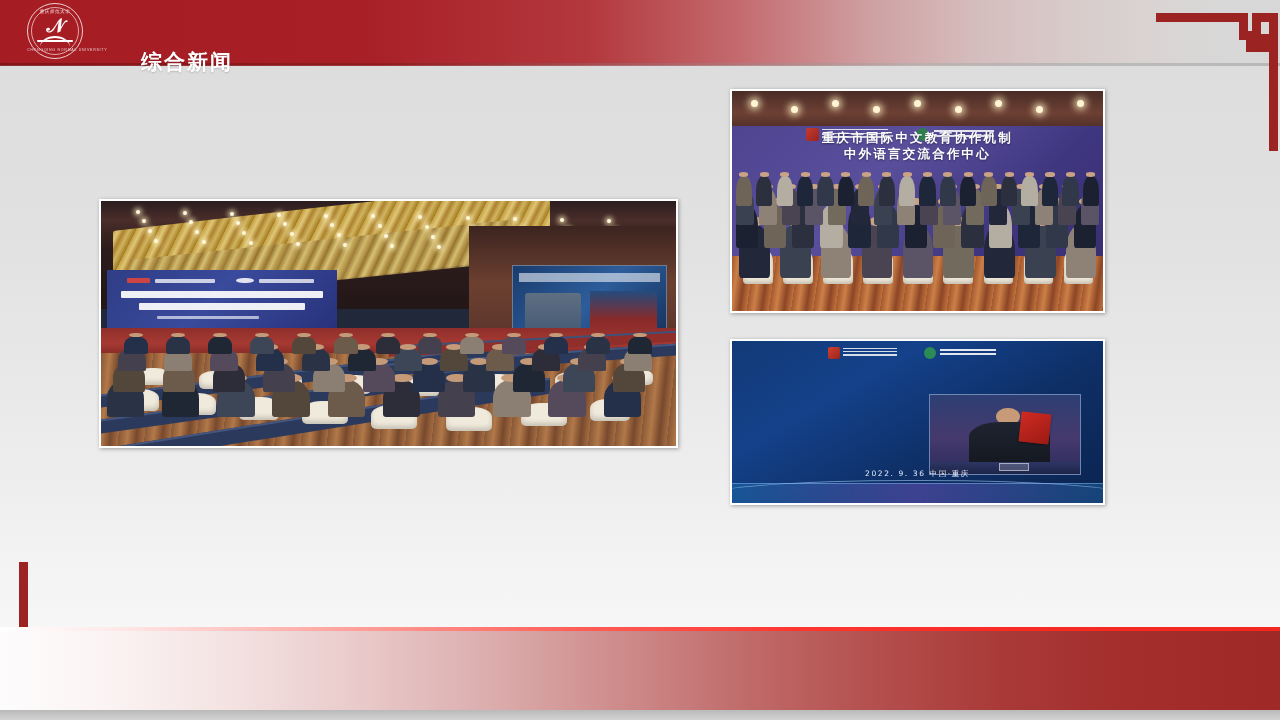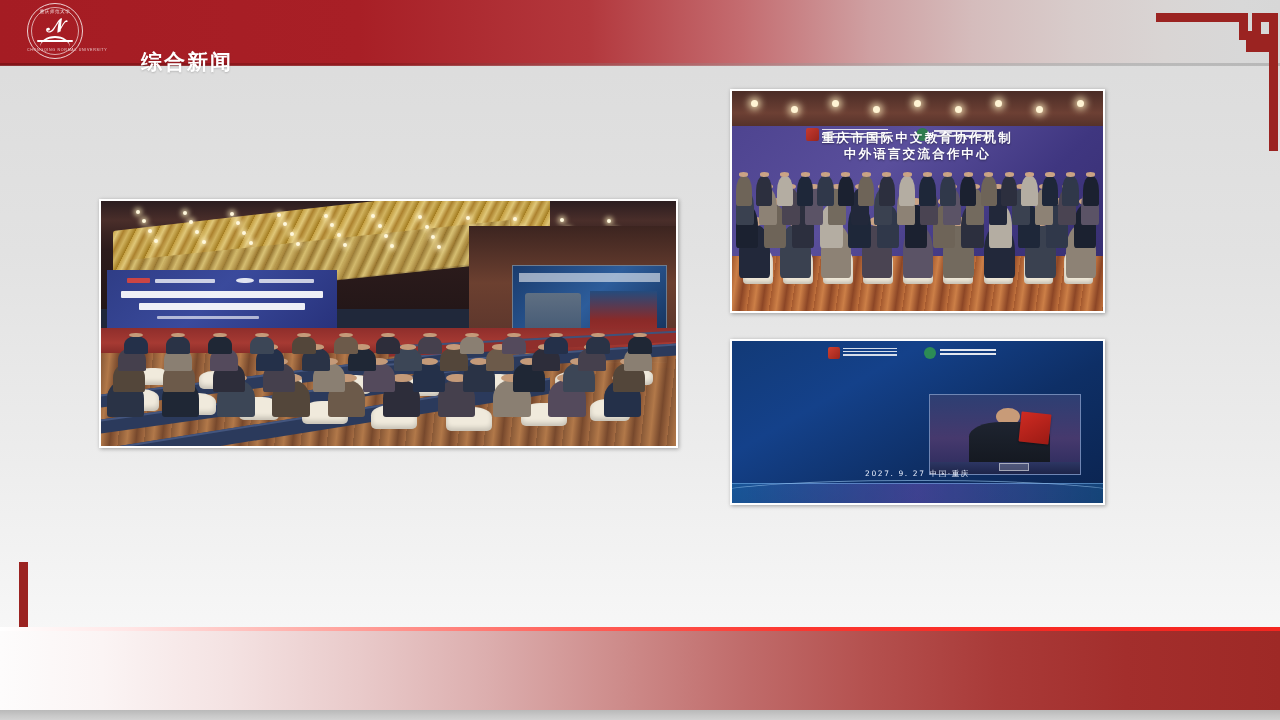--- a/index.html
+++ b/index.html
@@ -784,21 +784,21 @@
 
 
       <div class="ph3-pane" id="ph3-right">
         <div class="head" style="left:44%; top:16%; width:16%; height:22%;"></div>
         <div class="body" style="left:26%; top:34%; width:54%; height:54%; background:linear-gradient(to bottom,#1e2430,#141820);"></div>
         <div class="doc" style="left:60%; top:22%; width:20%; height:38%; transform:rotate(6deg);"></div>
         <div class="desk" style="background:linear-gradient(to bottom,#2d3663,#1d2449);"></div>
         <div class="nameplate" style="left:46%;"></div>
       </div>
 
-      <div id="ph3-date">2027. 9. 27    中国·重庆</div>
+      <div id="ph3-date">2022. 9. 36    中国·重庆</div>
       <div id="ph3-wave"></div>
     </div>
   </div>
 
 
   <div id="footer-bar"></div>
   <div id="footer-topline"></div>
   <div id="footer-bottom"></div>
 
 </div>

